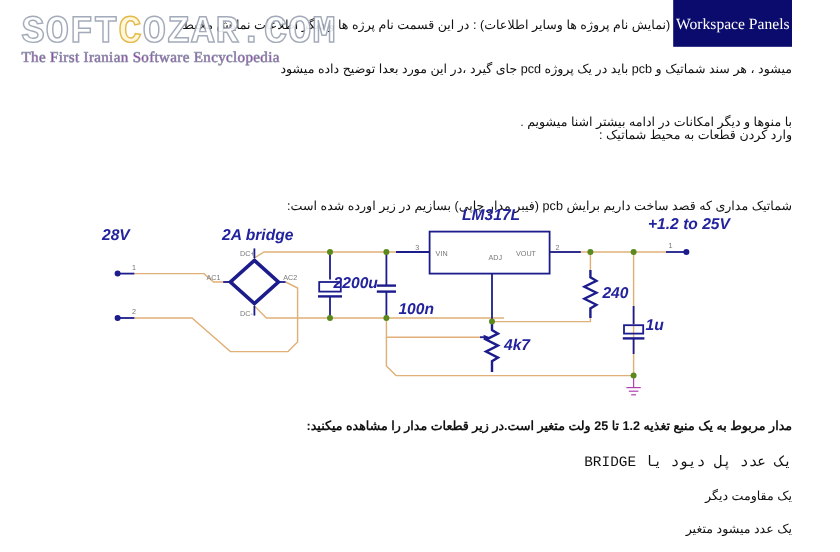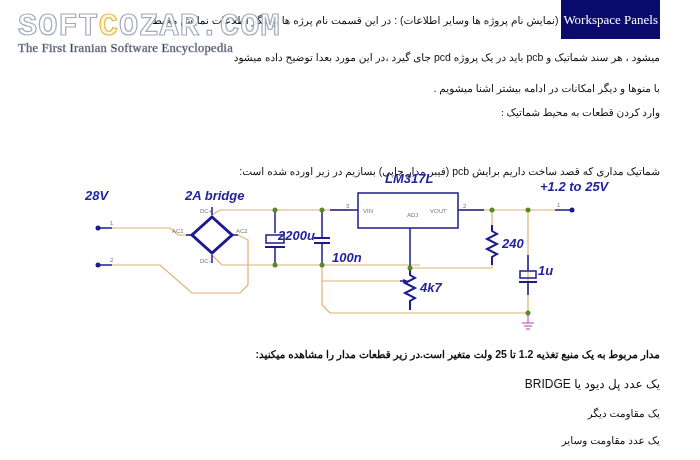--- a/index.html
+++ b/index.html
@@ -4,48 +4,48 @@
   <style>
     html, body { margin: 0; padding: 0; }
     body {
       width: 700px; height: 460px; background: #ffffff; position: relative; overflow: hidden;
       font-family: "Liberation Serif", serif; color: #000;
     }
     .line {
       position: absolute; right: 40px; direction: rtl; text-align: right;
       font-family: "Liberation Sans", sans-serif; font-size: 10.5px; color: #111; white-space: nowrap;
     }
-    .latin { font-family: Liberation Sans, sans-serif; font-size: 12.5px; }
+    .latin { font-family: Liberation Mono, monospace; font-size: 12.5px; }
     .hl { background: #0b0b6e; color: #fff; font-family: "Liberation Serif", serif; font-size: 13px; padding: 12px 2px; direction: ltr; unicode-bidi: embed; }
     .watermark {
       position: absolute; left: 18px; top: 8px; pointer-events: none;
     }
     .wm-big {
       font-family: Liberation Mono, monospace; font-weight: bold; font-size: 32px; letter-spacing: 1px;
       color: #ffffff; -webkit-text-stroke: 1.2px #9aa3b4; opacity: 0.9;
     }
     .wm-big .c { -webkit-text-stroke: 1.2px #e0b43a; color: #fff6d8; }
     .wm-small {
-      font-family: "Liberation Serif", serif; font-size: 12.5px; color: #000000;
+      font-family: "Liberation Serif", serif; font-size: 12.5px; color: #a21caf;
       -webkit-text-stroke: 0.6px #8e98aa; margin-top: -4px; letter-spacing: 0.3px;
     }
     svg text { font-family: "Liberation Sans", sans-serif; }
     .lbl { font-style: italic; font-weight: bold; fill: #23239e; font-size: 13px; }
     .pin { fill: #777; font-size: 6px; }
   </style>
 </head>
 <body>
 
 <div class="line" style="top:12px;">
   <span class="hl">Workspace Panels</span>
   <span>(نمایش نام پروژه ها وسایر اطلاعات) : در این قسمت نام پرژه ها و دیگر اطلاعات نمایش محیط</span>
 </div>
 <div class="line" style="top:51px;">میشود ، هر سند شماتیک و pcb باید در یک پروژه pcd جای گیرد ،در این مورد بعدا توضیح داده میشود</div>
-<div class="line" style="top:82px;">با منوها و دیگر امکانات در ادامه بیشتر اشنا میشویم .</div>
-<div class="line" style="top:106px;font-family:Liberation Serif, serif;">وارد کردن قطعات به محیط شماتیک :</div>
+<div class="line" style="top:95px;">با منوها و دیگر امکانات در ادامه بیشتر اشنا میشویم .</div>
+<div class="line" style="top:106px;">وارد کردن قطعات به محیط شماتیک :</div>
 <div class="line" style="top:144px;margin-top:21px;">شماتیک مداری که قصد ساخت داریم برایش pcb (فیبر مدار چاپی) بسازیم در زیر اورده شده است:</div>
 
 <div class="watermark">
   <div class="wm-big"><span>SOFT</span><span class="c">C</span><span>OZAR.COM</span></div>
   <div class="wm-small">The First Iranian Software Encyclopedia</div>
 </div>
 
 <svg width="700" height="190" viewBox="0 0 700 190" style="position:absolute;left:0;top:155px;">
   <g fill="none" stroke="#e0b078" stroke-width="1.2">
 
@@ -162,13 +162,13 @@
     <circle cx="492" cy="55" r="2.5"></circle>
       <circle cx="528" cy="55" r="2.5"></circle>
     <circle cx="410" cy="113" r="2.5"></circle>
       <circle cx="528" cy="158" r="2.5"></circle>
   </g>
 </svg>
 
 <div class="line" style="top:348px;font-weight:bold;">مدار مربوط به یک منبع تغذیه 1.2 تا 25 ولت متغیر است.در زیر قطعات مدار را مشاهده میکنید:</div>
 <div class="line latin" style="top:377px;font-size:12px;">یک عدد پل دیود یا BRIDGE</div>
 <div class="line" style="top:407px;">یک مقاومت دیگر</div>
-<div class="line" style="top:434px;">یک عدد مقاومت وسایر</div>
+<div class="line" style="top:434px;">یک عدد میشود متغیر</div>
 
 </body></html>

